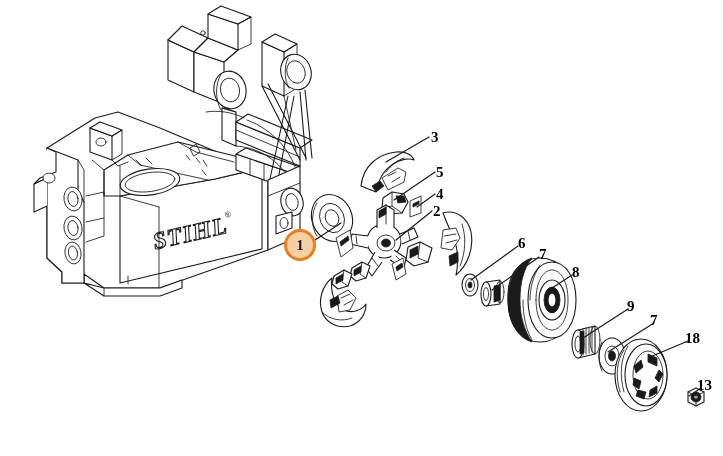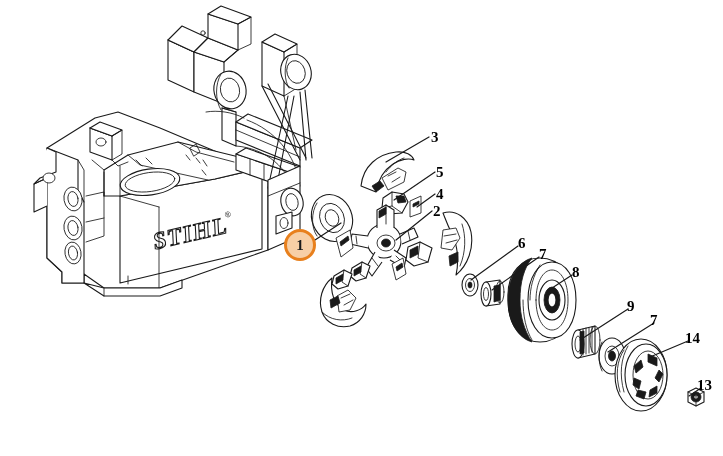--- a/index.html
+++ b/index.html
@@ -362,16 +362,16 @@
 
   <div class="callout-num" style="left:433px;top:204px;">2</div>
   <div class="callout-num" style="left:431px;top:130px;">3</div>
   <div class="callout-num" style="left:436px;top:187px;">4</div>
   <div class="callout-num" style="left:436px;top:165px;">5</div>
   <div class="callout-num" style="left:518px;top:236px;">6</div>
   <div class="callout-num" style="left:539px;top:247px;">7</div>
   <div class="callout-num" style="left:572px;top:265px;">8</div>
   <div class="callout-num" style="left:627px;top:299px;">9</div>
   <div class="callout-num" style="left:650px;top:313px;">7</div>
-  <div class="callout-num" style="left:685px;top:331px;">14</div>
+  <div class="callout-num" style="left:685px;top:331px;">18</div>
   <div class="callout-num" style="left:697px;top:378px;">13</div>
 
 </div>
 
 </body></html>

